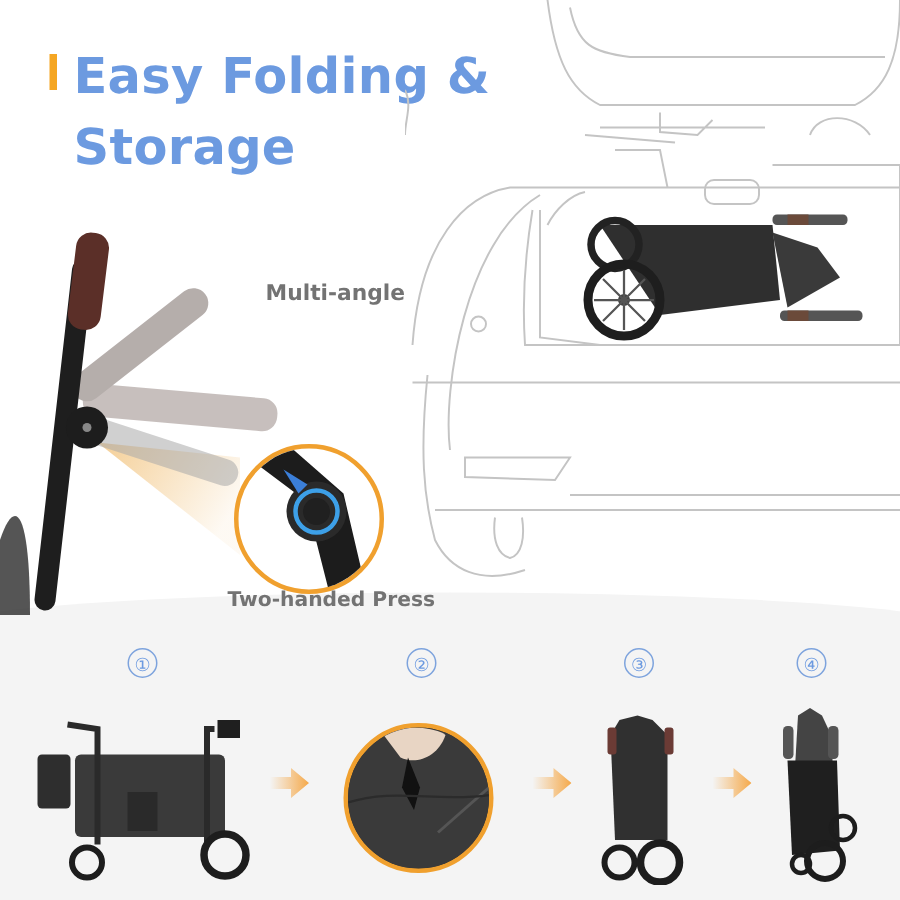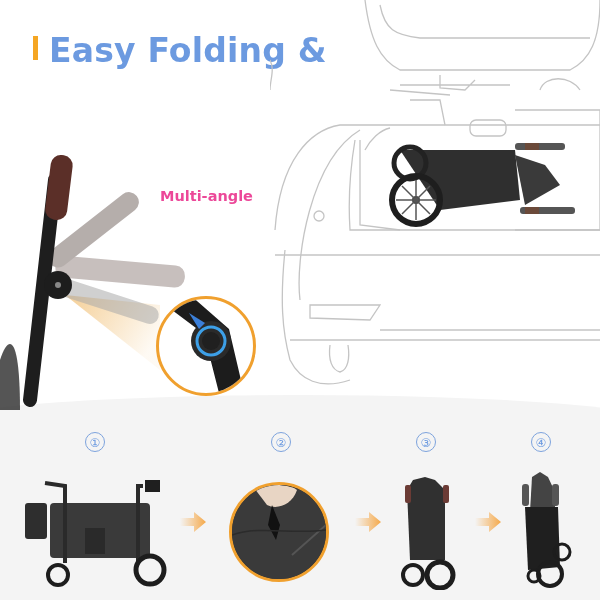--- a/index.html
+++ b/index.html
@@ -4,41 +4,42 @@
 <style>
   html, body { margin:0; padding:0; }
   body { width:600px; height:600px; overflow:hidden; background:#ffffff; position:relative; font-family:"DejaVu Sans", "Liberation Sans", sans-serif; }
   .canvas { position:absolute; left:0; top:0; width:600px; height:424px; }
   
   .band { position:absolute; left:-60px; top:395px; width:720px; height:260px; background:#f4f4f4; border-radius:50% 50% 0 0 / 28px 28px 0 0; }
   
   .title-bar { position:absolute; left:33px; top:36px; width:5px; height:24px; background:#f5a623; }
   .title { position:absolute; left:49px; top:27px; color:#6c9ae0; font-weight:bold; font-size:33px; line-height:47px; letter-spacing:0.2px; }
   .title span { display:block; }
-  .label { position:absolute; color:#ec4899; font-weight:bold; font-size:14.5px; line-height:20px; text-align:left; }
+  .label { position:absolute; color:#737373; font-weight:bold; font-size:14.5px; line-height:20px; text-align:right; }
   .multi { left:160px; top:186px; width:110px; }
   .press { left:140px; top:390px; width:150px; font-size:13.5px; }
   
   .handle-svg { position:absolute; left:0; top:130px; width:200px; height:280px; }
   .car-svg { position:absolute; left:270px; top:0; width:330px; height:400px; }
   .zoom-circle { position:absolute; left:156px; top:296px; width:100px; height:100px; border-radius:50%; border:3px solid #f0a02e; background:#fff; overflow:hidden; box-sizing:border-box; }
   .step-num { position:absolute; top:432px; width:20px; height:20px; border:1.5px solid #7da3dd; border-radius:50%; color:#6c9ae0; font-size:12px; line-height:20px; text-align:center; box-sizing:border-box; font-family:"DejaVu Sans", sans-serif; }
   .arrow { position:absolute; top:512px; width:26px; height:20px; }
   .step-img { position:absolute; }
 </style>
 </head>
 <body>
 
 <div class="canvas">
 
   <div class="band"></div>
 
   <div class="title-bar"></div>
   <div class="title">
     <span>Easy Folding &amp;</span>
+    <span>Storage</span>
   </div>
 
   <svg class="car-svg" viewBox="0 0 330 400">
     <g fill="none" stroke="#c4c4c4" stroke-width="1.3">
       <path d="M95 0 C100 40 110 60 130 70 L300 70 C320 60 330 40 330 0"></path>
       <path d="M110 5 C115 30 125 35 150 38 L320 38"></path>
       <path d="M0 60 C5 70 0 80 0 90"></path>
       <path d="M0 55 L0 400" stroke="none"></path>
       <path d="M5 230 C10 160 40 130 70 125 L330 125"></path>
       <path d="M30 300 C25 260 40 160 90 130"></path>
@@ -99,20 +100,21 @@
 
   <div class="zoom-circle">
     <svg width="94" height="94" viewBox="0 0 94 94">
       <path d="M5 5 L45 35 L60 94 L85 94 L70 30 L30 -5 Z" fill="#1c1c1c"></path>
       <circle cx="52" cy="42" r="20" fill="#2a2a2a"></circle>
       <circle cx="52" cy="42" r="14" fill="none" stroke="#3da0e8" stroke-width="3"></circle>
       <circle cx="52" cy="42" r="9" fill="#202020"></circle>
       <path d="M30 14 L46 24 L40 30 Z" fill="#3b7fd9"></path>
     </svg>
   </div>
+  <div class="label press">Two-handed Press</div>
 
   <div class="step-num" style="left:85px;">①</div>
   <div class="step-num" style="left:271px;">②</div>
   <div class="step-num" style="left:416px;">③</div>
   <div class="step-num" style="left:531px;">④</div>
 
   <svg class="step-img" style="left:20px; top:478px; width:150px; height:110px;" viewBox="0 0 150 110">
     <rect x="5" y="25" width="22" height="36" rx="3" fill="#2e2e2e"></rect>
     <rect x="30" y="25" width="100" height="55" rx="4" fill="#3a3a3a"></rect>
     <rect x="65" y="50" width="20" height="26" fill="#2a2a2a"></rect>

